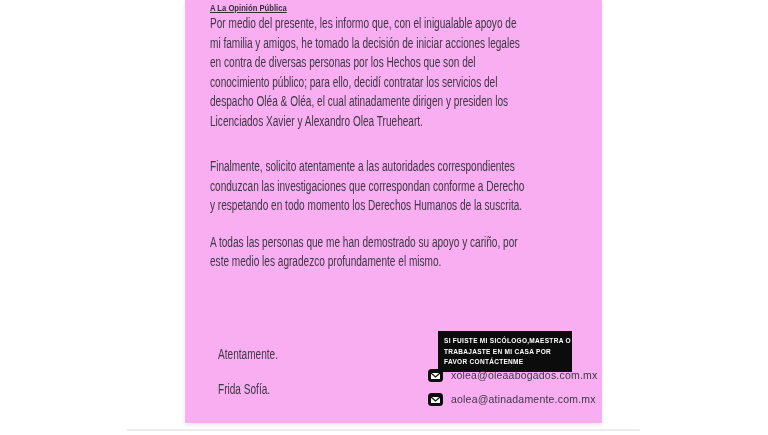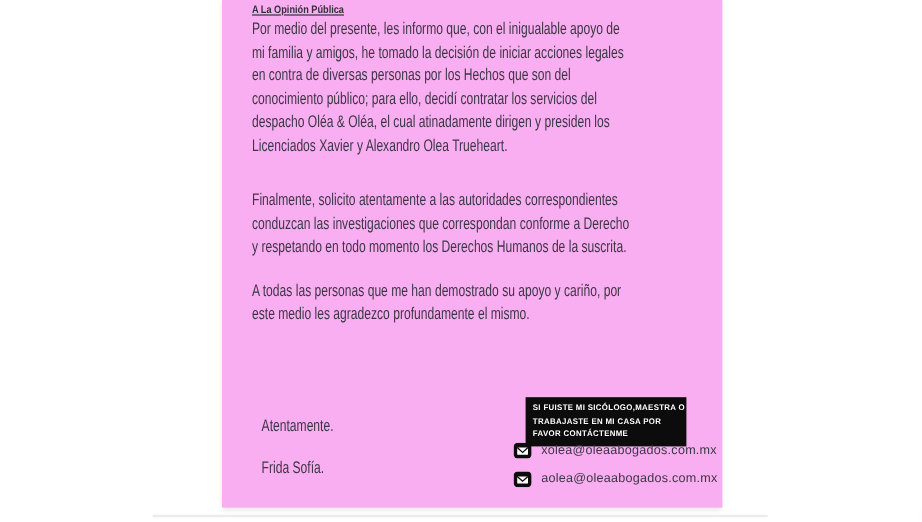--- a/index.html
+++ b/index.html
@@ -176,18 +176,18 @@
           <span class="email">xolea@oleaabogados.com.mx</span>
         </div>
         <div class="contact-row">
           <span class="mail-icon">
             <svg width="15" height="13" viewBox="0 0 15 13">
               <rect x="0" y="0" width="15" height="13" rx="3.5" fill="#0c0c0c"></rect>
               <rect x="3" y="4" width="9" height="6" rx="0.5" fill="#ffffff"></rect>
               <path d="M3 4 L7.5 8 L12 4" fill="none" stroke="#0c0c0c" stroke-width="1.1"></path>
             </svg>
           </span>
-          <span class="email">aolea@oleaabogados.com.mx</span>
+          <span class="email">aolea@atinadamente.com.mx</span>
         </div>
       </div>
   </div>
   <div class="bottom-rule"></div>
 </div>
 
 </body></html>

